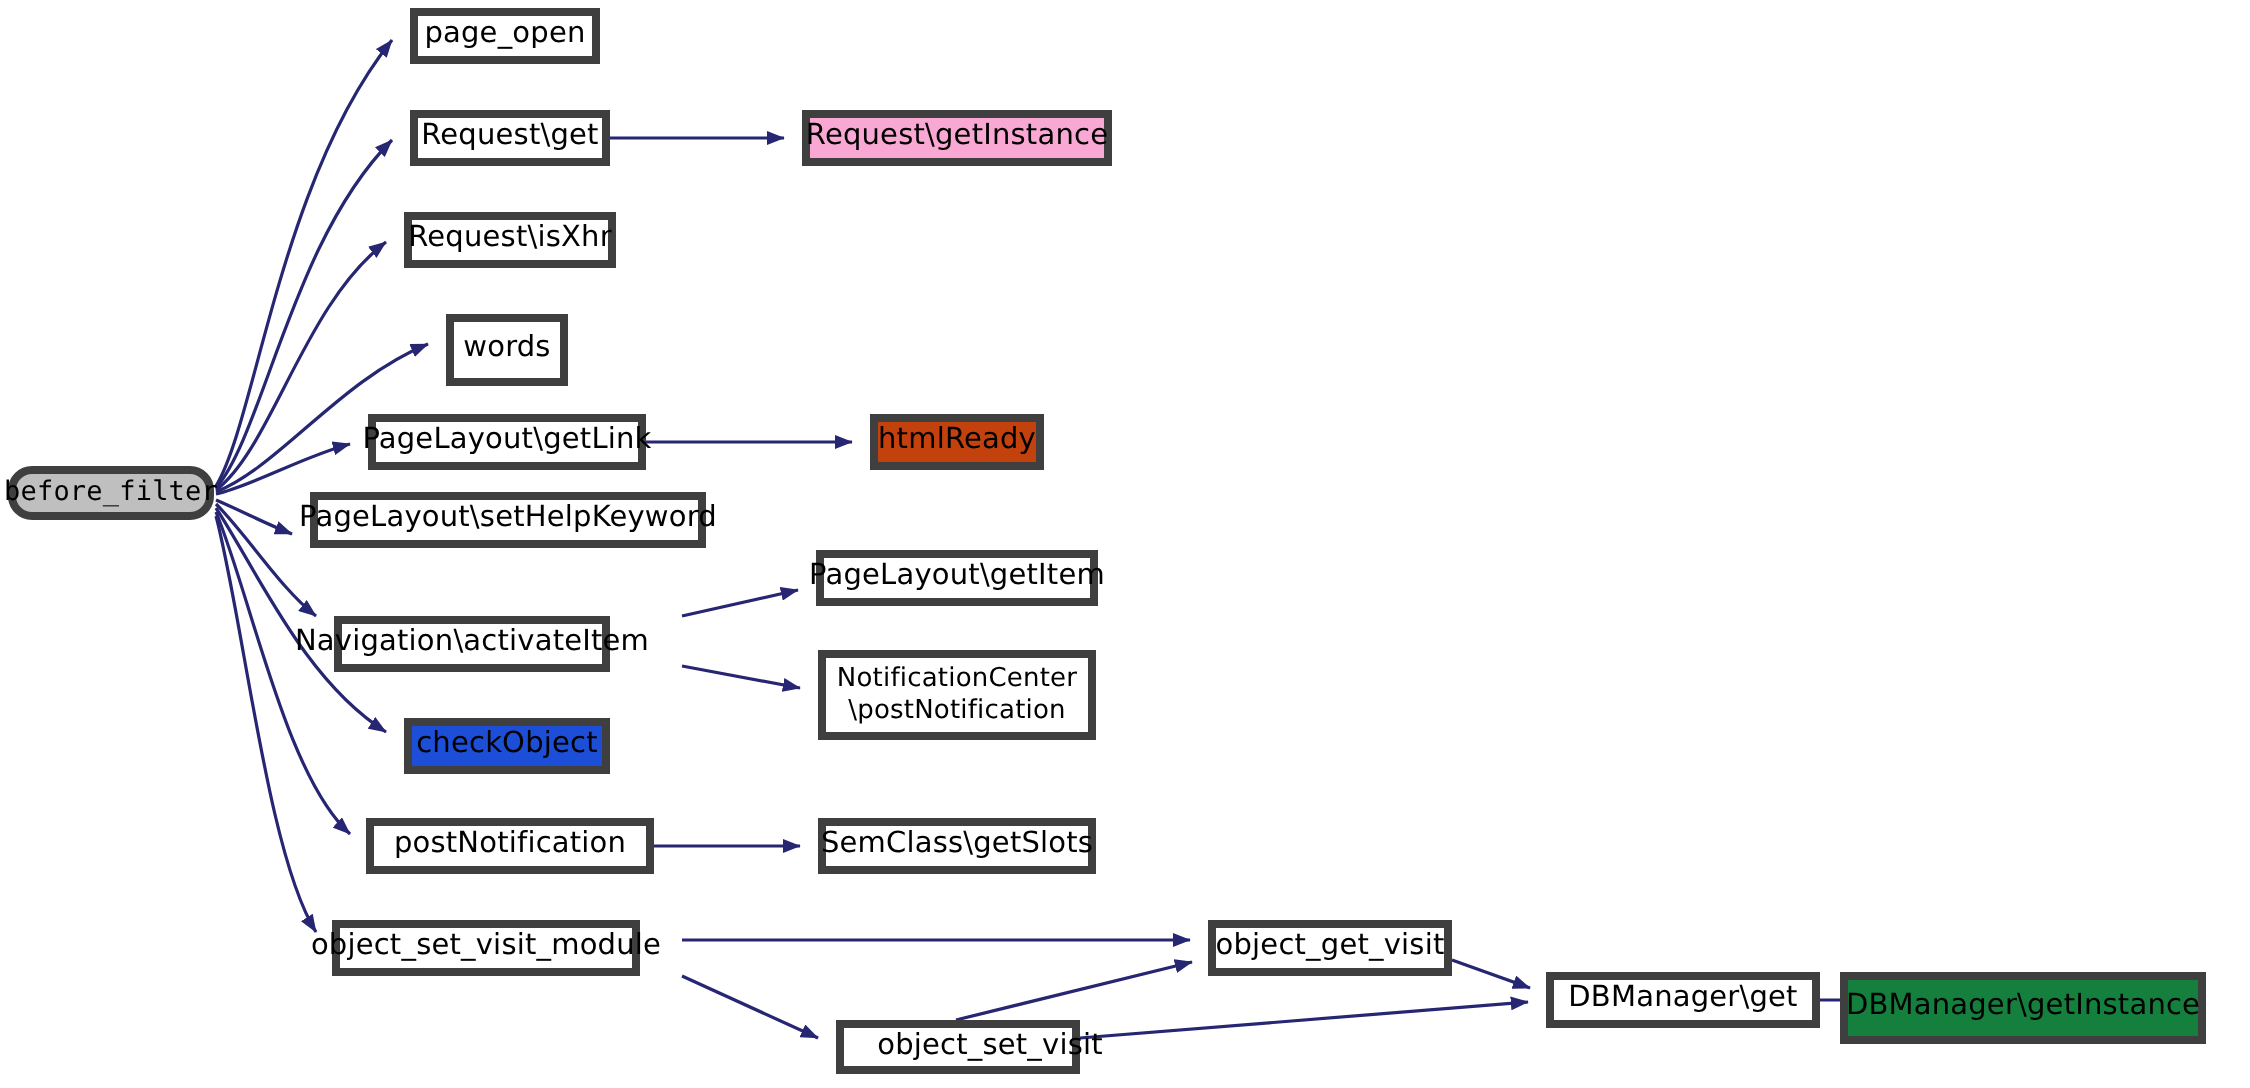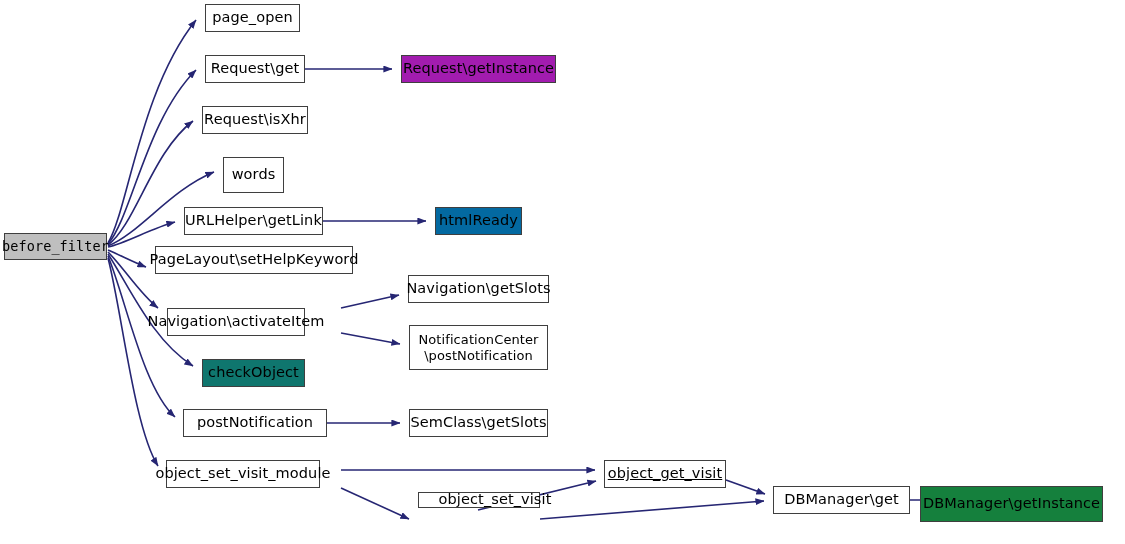--- a/index.html
+++ b/index.html
@@ -21,21 +21,21 @@
     position: absolute;
     left: 0;
     top: 0;
     width: 1125px;
     height: 544px;
     pointer-events: none;
   }
   .node {
     position: absolute;
     box-sizing: border-box;
-    border: 1px solid #8b5cf6;
+    border: 4px solid #8b5cf6;
     background: #ffffff;
     color: #000000;
     display: flex;
     align-items: center;
     justify-content: center;
     text-align: center;
     font-size: 14.5px;
     line-height: 1.08;
     letter-spacing: 0.1px;
     white-space: pre-line;
@@ -80,35 +80,35 @@
         <path d="M327,423 L400,423" marker-end="url(#arrowhead)"></path>
         <path d="M341,470 L595,470" marker-end="url(#arrowhead)"></path>
         <path d="M341,488 L409,519" marker-end="url(#arrowhead)"></path>
         <path d="M478,510 L596,481" marker-end="url(#arrowhead)"></path>
         <path d="M540,519 L764,501" marker-end="url(#arrowhead)"></path>
         <path d="M726,480 L765,494" marker-end="url(#arrowhead)"></path>
         <path d="M894,500 L932,500" marker-end="url(#arrowhead)"></path>
       </g>
   </svg>
   <div id="node-layer">
-      <div class="node root" style="left: 4px; top: 233px; width: 103px; height: 27px; border-color: rgb(63, 63, 63); background: rgb(191, 191, 191);">before_filter</div>
+      <div class="node root" style="left: 4px; top: 233px; width: 103px; height: 27px; border-color: rgb(63, 63, 63); background: rgb(191, 191, 191); border-radius: 12px;">before_filter</div>
       <div class="node" style="left: 205px; top: 4px; width: 95px; height: 28px; border-color: rgb(63, 63, 63); background: rgb(255, 255, 255);">page_open</div>
       <div class="node" style="left: 205px; top: 55px; width: 100px; height: 28px; border-color: rgb(63, 63, 63); background: rgb(255, 255, 255);">Request\get</div>
-      <div class="node" style="left: 401px; top: 55px; width: 155px; height: 28px; border-color: rgb(63, 63, 63); background: #a21caf;">Request\getInstance</div>
+      <div class="node" style="left: 401px; top: 55px; width: 155px; height: 28px; border-color: rgb(63, 63, 63); background: #f9a8d4;">Request\getInstance</div>
       <div class="node" style="left: 202px; top: 106px; width: 106px; height: 28px; border-color: rgb(63, 63, 63); background: rgb(255, 255, 255);">Request\isXhr</div>
       <div class="node" style="left: 223px; top: 157px; width: 61px; height: 36px; border-color: rgb(63, 63, 63); background: rgb(255, 255, 255);">words</div>
-      <div class="node" style="left: 184px; top: 207px; width: 139px; height: 28px; border-color: rgb(63, 63, 63); background: rgb(255, 255, 255);">URLHelper\getLink</div>
-      <div class="node" style="left: 435px; top: 207px; width: 87px; height: 28px; border-color: rgb(63, 63, 63); background: #0369a1;">htmlReady</div>
+      <div class="node" style="left: 184px; top: 207px; width: 139px; height: 28px; border-color: rgb(63, 63, 63); background: rgb(255, 255, 255);">PageLayout\getLink</div>
+      <div class="node" style="left: 435px; top: 207px; width: 87px; height: 28px; border-color: rgb(63, 63, 63); background: #c2410c;">htmlReady</div>
       <div class="node" style="left: 155px; top: 246px; width: 198px; height: 28px; border-color: rgb(63, 63, 63); background: rgb(255, 255, 255); text-align: center;">PageLayout\setHelpKeyword</div>
-      <div class="node" style="left: 408px; top: 275px; width: 141px; height: 28px; border-color: rgb(63, 63, 63); background: rgb(255, 255, 255);">Navigation\getSlots</div>
+      <div class="node" style="left: 408px; top: 275px; width: 141px; height: 28px; border-color: rgb(63, 63, 63); background: rgb(255, 255, 255);">PageLayout\getItem</div>
       <div class="node" style="left: 167px; top: 308px; width: 138px; height: 28px; border-color: rgb(63, 63, 63); background: rgb(255, 255, 255);">Navigation\activateItem</div>
       <div class="node two-line" style="left: 409px; top: 325px; width: 139px; height: 45px; border-color: rgb(63, 63, 63); background: rgb(255, 255, 255);">NotificationCenter
 \postNotification</div>
-      <div class="node" style="left: 202px; top: 359px; width: 103px; height: 28px; border-color: rgb(63, 63, 63); background: #0f766e;">checkObject</div>
+      <div class="node" style="left: 202px; top: 359px; width: 103px; height: 28px; border-color: rgb(63, 63, 63); background: #1d4ed8;">checkObject</div>
       <div class="node" style="left: 183px; top: 409px; width: 144px; height: 28px; border-color: rgb(63, 63, 63); background: rgb(255, 255, 255);">postNotification</div>
       <div class="node" style="left: 409px; top: 409px; width: 139px; height: 28px; border-color: rgb(63, 63, 63); background: rgb(255, 255, 255);">SemClass\getSlots</div>
       <div class="node" style="left: 166px; top: 460px; width: 154px; height: 28px; border-color: rgb(63, 63, 63); background: rgb(255, 255, 255);">object_set_visit_module</div>
-      <div class="node" style="left: 604px; top: 460px; width: 122px; height: 28px; border-color: rgb(63, 63, 63); background: rgb(255, 255, 255); text-decoration: underline;">object_get_visit</div>
+      <div class="node" style="left: 604px; top: 460px; width: 122px; height: 28px; border-color: rgb(63, 63, 63); background: rgb(255, 255, 255);">object_get_visit</div>
       <div class="node" style="left: 773px; top: 486px; width: 137px; height: 28px; border-color: rgb(63, 63, 63); background: rgb(255, 255, 255);">DBManager\get</div>
       <div class="node" style="left: 920px; top: 486px; width: 183px; height: 36px; border-color: rgb(63, 63, 63); background: #15803d;">DBManager\getInstance</div>
-      <div class="node" style="left: 418px; top: 492px; width: 122px; height: 16px; border-color: rgb(63, 63, 63); background: rgb(255, 255, 255); padding-left: 32px;">object_set_visit</div>
+      <div class="node" style="left: 418px; top: 510px; width: 122px; height: 27px; border-color: rgb(63, 63, 63); background: rgb(255, 255, 255); padding-left: 32px;">object_set_visit</div>
     </div>
 </div>
 
 </body></html>

